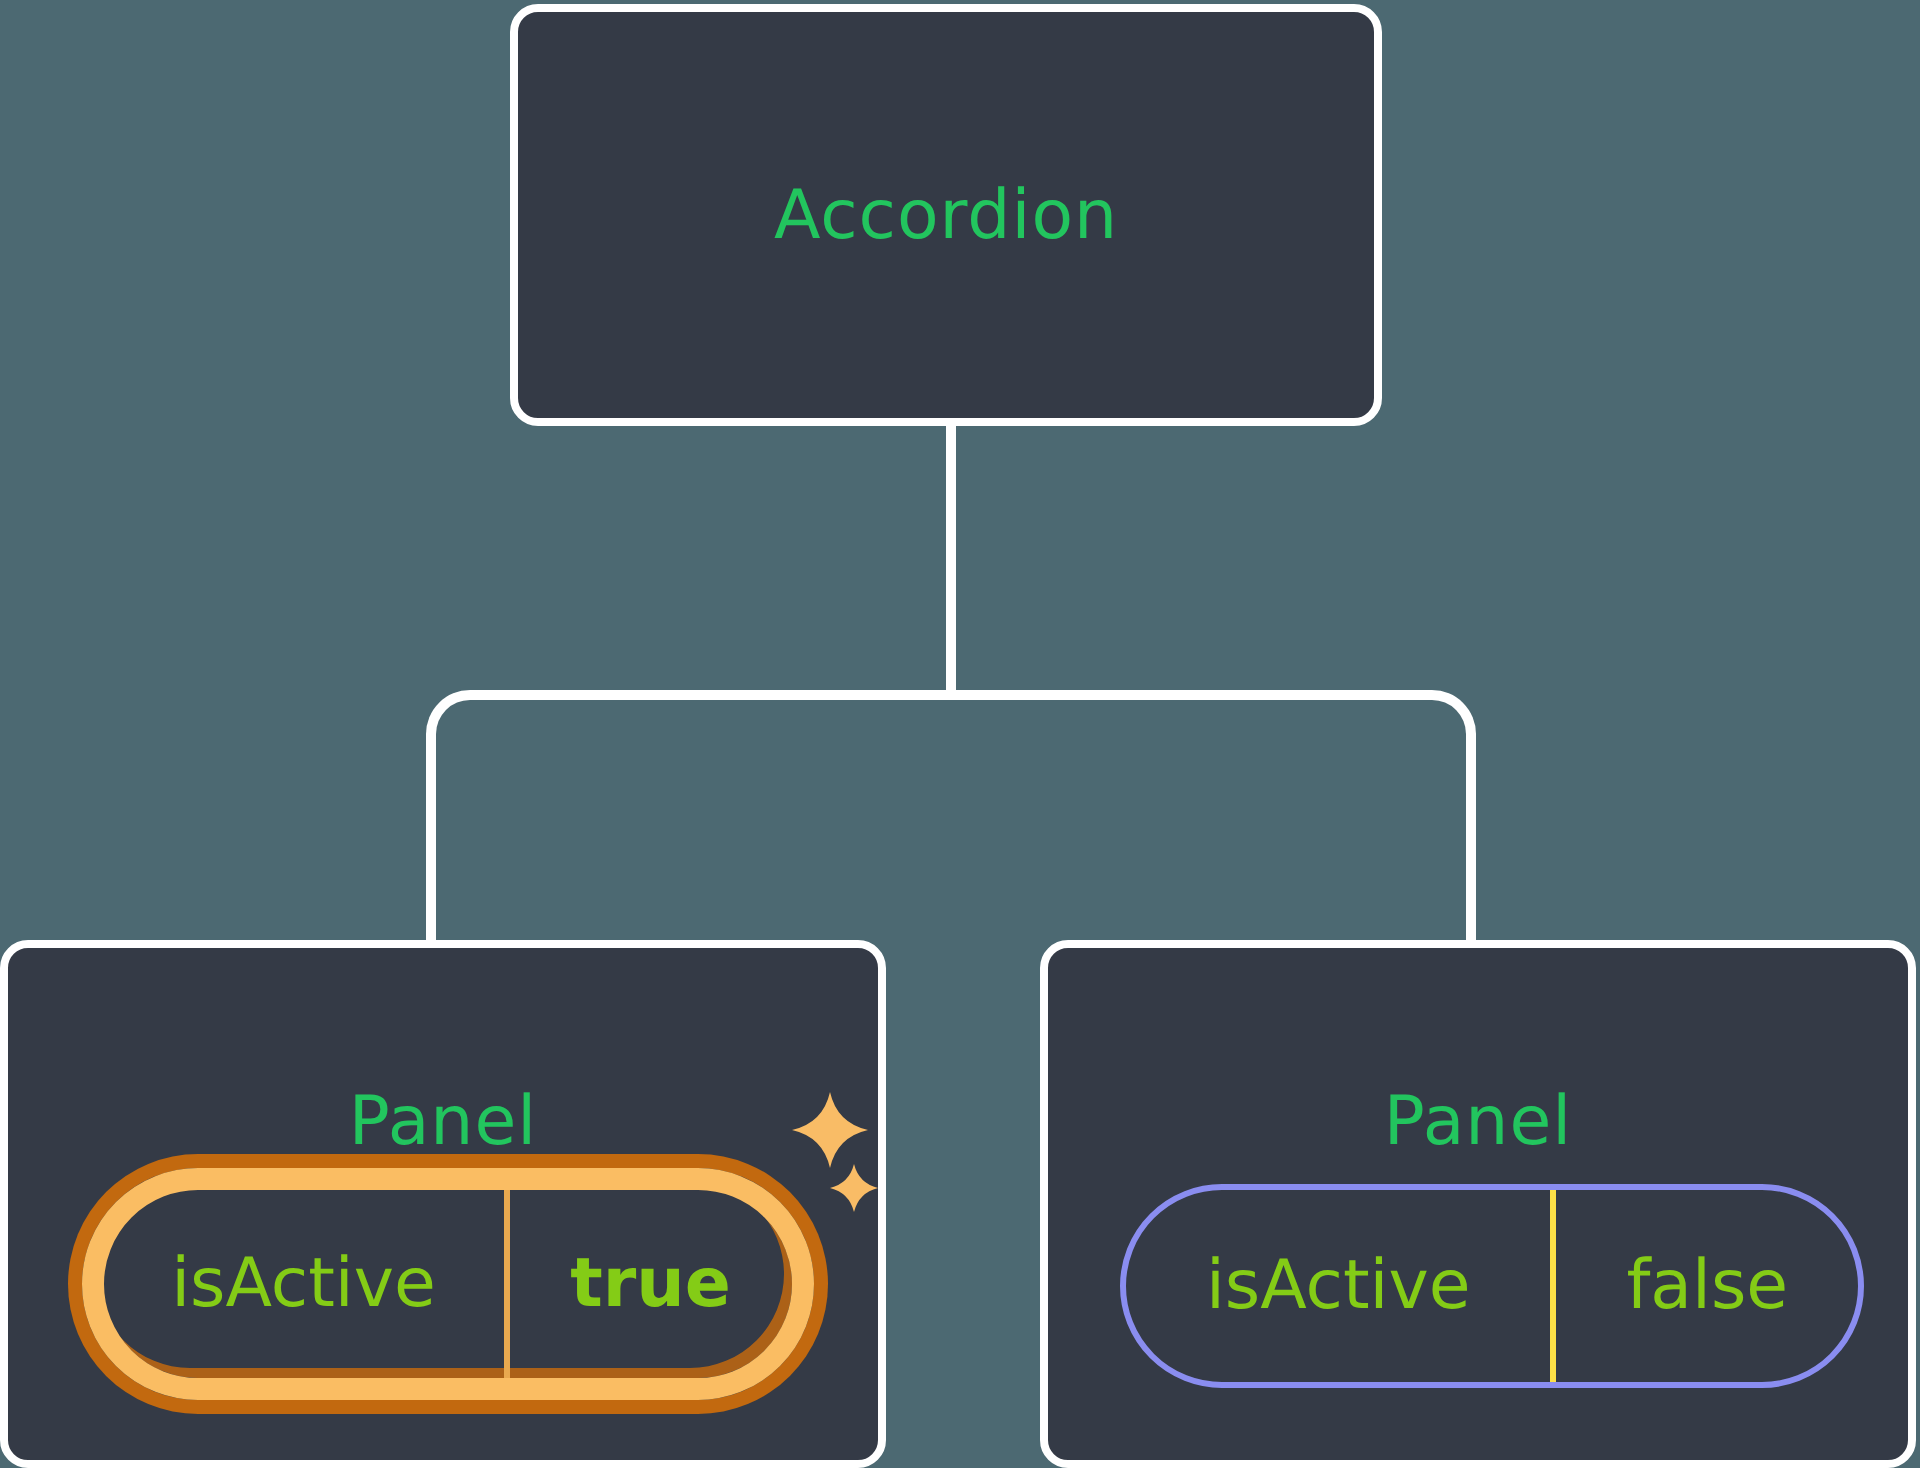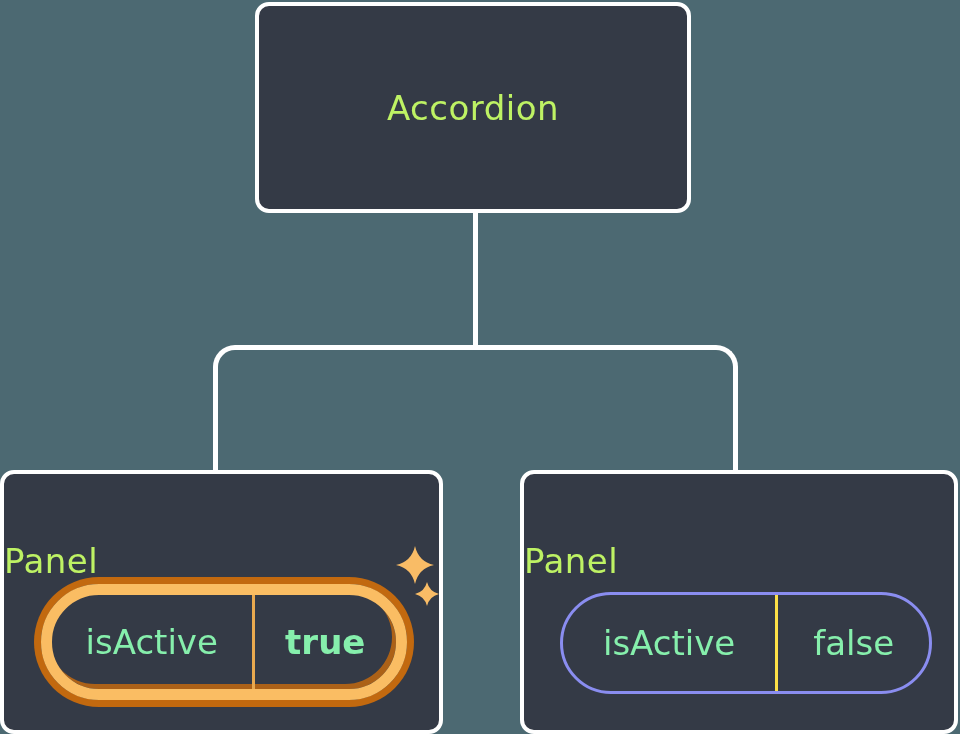--- a/index.html
+++ b/index.html
@@ -23,24 +23,25 @@
     box-sizing: border-box;
   }
   .node-root {
     left: 255px; top: 2px;
     width: 436px; height: 211px;
     display: flex; align-items: center; justify-content: center;
   }
   .node-panel-left  { left: 0px;   top: 470px; width: 443px; height: 264px; }
   .node-panel-right { left: 520px; top: 470px; width: 438px; height: 264px; }
   .node-label {
-    color: #bef264;
+    color: #22c55e;
     font-size: 34px;
     font-weight: 500;
     letter-spacing: 0.5px;
+    text-align: center;
   }
   .panel-title {
     position: absolute;
     left: 0; right: 0;
     top: 43px;
     height: 40px;
     line-height: 40px;
     margin-top: 24px;
   }
   
@@ -59,21 +60,21 @@
     border-left: 5px solid #FFFFFF;
     border-right: 5px solid #FFFFFF;
     border-radius: 22px 22px 0 0;
   }
   
   .pill {
     position: absolute;
     box-sizing: border-box;
     display: flex;
     align-items: stretch;
-    color: #86efac;
+    color: #84cc16;
     font-size: 34px;
   }
   .pill-active {
     left: 37px; top: 110px;
     width: 366px; height: 116px;
     border: 11px solid #FABD63;
     border-radius: 58px;
     box-shadow: 0 0 0 7px #C2690F, inset -4px -5px 0 0 rgba(194,105,15,0.85);
   }
   .pill-inactive {

